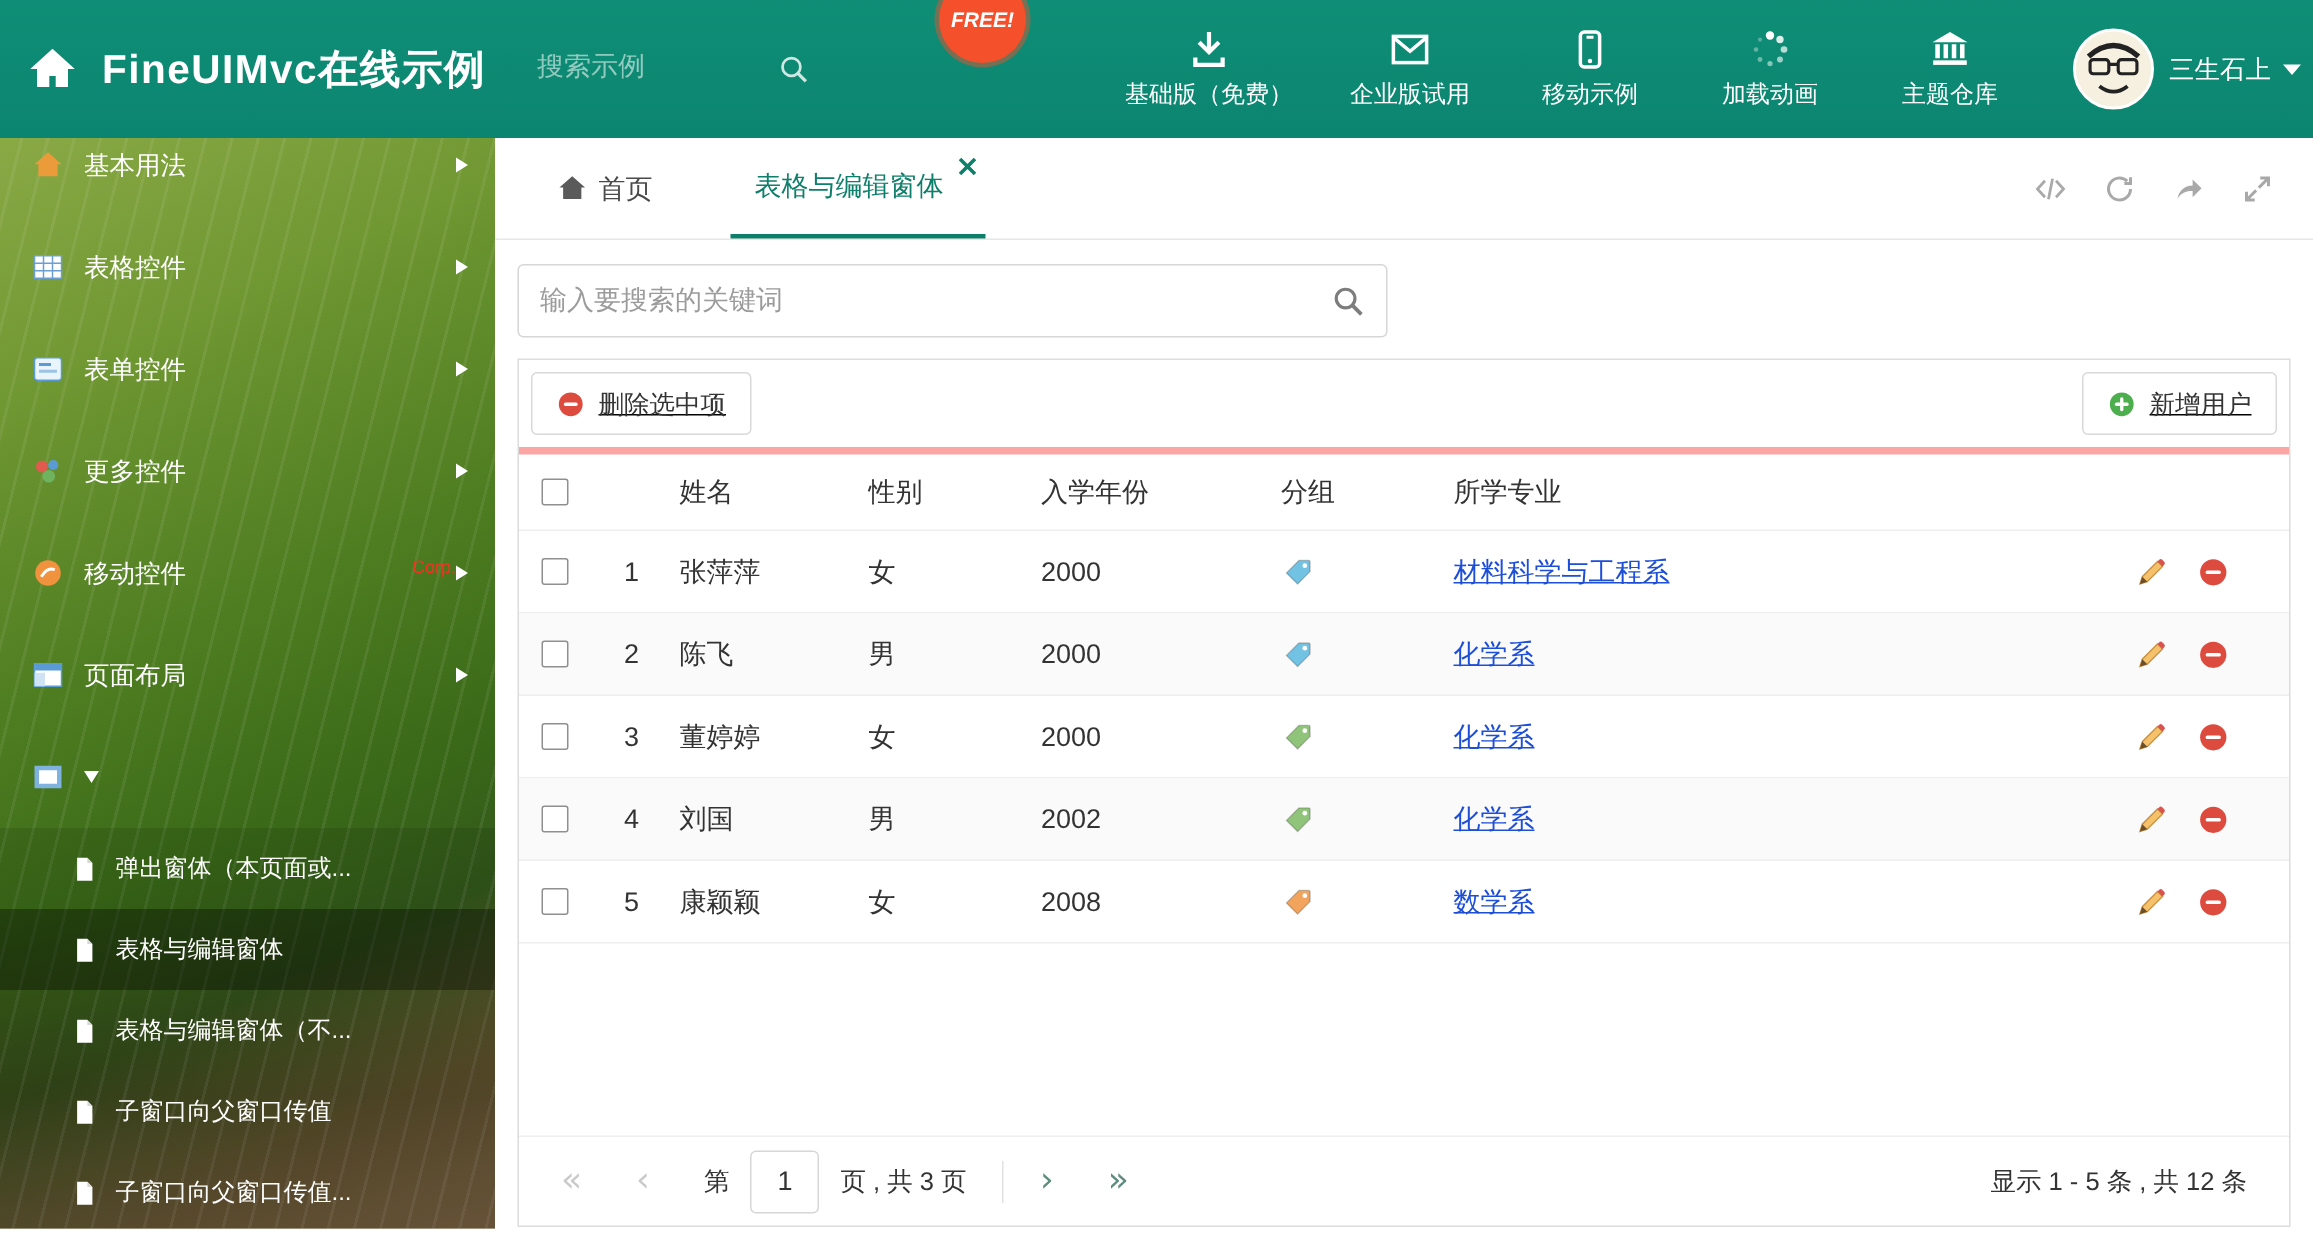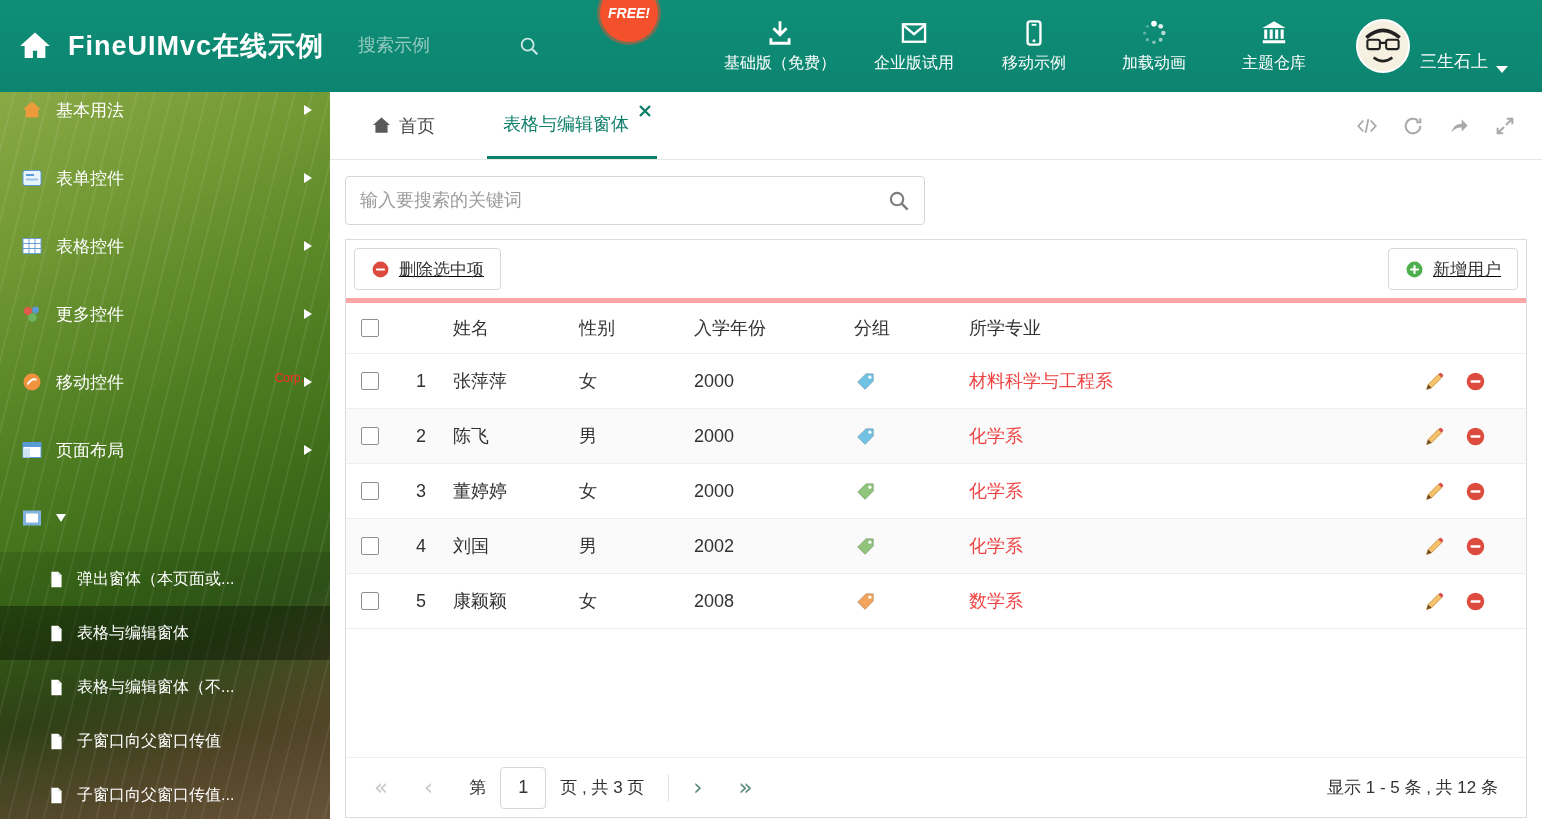--- a/index.html
+++ b/index.html
@@ -10,30 +10,30 @@
   .header { position:absolute; left:0; top:0; width:1542px; height:92px;
     background:linear-gradient(180deg,#0f8e76,#0c8570); display:flex; align-items:center;
     color:#fff; z-index:20; }
   .h-home { width:34px; height:34px; margin-left:18px; cursor:pointer; }
   .h-title { font-size:27px; font-weight:bold; margin-left:16px; letter-spacing:1px; }
   .h-search { display:flex; align-items:center; margin-left:34px; width:210px; }
   .h-search input { background:transparent; border:none; outline:none; color:#fff;
     font-size:18px; width:160px; font-family:Liberation Mono, monospace; }
   .h-search input::placeholder { color:rgba(255,255,255,.55); }
   .h-search .sicon { width:22px; height:22px; color:rgba(255,255,255,.8); cursor:pointer; }
-  .h-right { margin-left:auto; display:flex; align-items:center; position:relative; padding-right:34px; }
+  .h-right { margin-left:auto; display:flex; align-items:center; position:relative; padding-right:8px; }
   .free-badge { position:absolute; left:-106px; top:-35px; width:58px; height:58px;
     border-radius:50%; background:#f4502c; display:flex; align-items:center; justify-content:center;
     font-size:14px; font-weight:bold; font-style:italic; color:#fff;
     box-shadow:0 0 0 3px rgba(244,80,44,.45); }
   .nav-item { display:flex; flex-direction:column; align-items:center; gap:6px;
     margin:0 18px; cursor:pointer; min-width:84px; }
   .nav-item .nicon { width:28px; height:28px; }
   .nav-item .nlabel { font-size:16px; white-space:nowrap; }
-  .h-user { display:flex; align-items:flex-end; margin-left:22px; cursor:pointer; }
+  .h-user { display:flex; align-items:center; margin-left:22px; cursor:pointer; }
   .avatar { width:54px; height:54px; border-radius:50%; overflow:hidden; background:#f4efe2;
     border:2px solid #fff; }
   .h-user .uname { font-size:17px; margin-left:10px; }
   .caret-down { width:0; height:0; border-left:6px solid transparent; border-right:6px solid transparent;
     border-top:7px solid #fff; margin-left:8px; }
 
   
   .sidebar { position:absolute; left:0; top:76px; width:330px; height:743px; overflow:hidden;
     background:
       repeating-linear-gradient(104deg, rgba(255,255,255,.07) 0 2px, rgba(255,255,255,0) 2px 17px),
@@ -94,21 +94,21 @@
     grid-template-columns:48px 54px 126px 115px 160px 115px 1fr 150px;
     align-items:center; border-bottom:1px solid #eeeeee; font-size:18px; color:#333; }
   .thead { height:56px; border-top:5px solid #fca5a5; }
   .trow { height:55px; }
   .trow:nth-child(even) { background:#fafafa; }
   .cell-num { text-align:center; }
   .cell-pad { padding-left:5px; }
   .checkbox { width:18px; height:18px; border:1px solid #8f8f8f; border-radius:2px;
     background:#fff; margin:0 auto; cursor:pointer; }
   .tag-icon { width:21px; height:21px; display:inline-block; margin-left:6px; }
-  .major-link { color:#ef4444; cursor:pointer; }
+  .major-link { color:#1d4ed8; text-decoration:underline; cursor:pointer; }
   .cell-actions { display:flex; justify-content:flex-end; align-items:center; gap:20px; padding-right:40px; }
   .act-icon { width:21px; height:21px; cursor:pointer; }
   .tbody-spacer { flex:1; }
 
   .pager { flex:none; height:60px; border-top:1px solid #eeeeee; display:flex;
     align-items:center; padding:0 28px; font-size:17px; color:#333; }
   .pg-btn { font-size:23px; line-height:1; cursor:pointer; font-family:"DejaVu Sans",sans-serif; }
   .pg-disabled { color:#c9c9c9; }
   .pg-enabled { color:#5f8c7f; }
   .pg-gap { margin-left:36px; }
@@ -229,37 +229,37 @@
           <path d="M10 1.5 1 9.5h2.6v8h12.8v-8H19z" fill="#ec9b3b"></path>
         </svg>
     </span>
     <span class="mlabel">基本用法</span>
     <span class="tri-r"></span>
   </div>
 
   <div class="side-item">
     <span class="micon">
       <svg viewBox="0 0 20 20" width="20" height="20">
+          <rect x="1" y="2.5" width="18" height="15" fill="#fff" stroke="#6b9fd4"></rect>
+          <path d="M1 7.5h18M1 12.5h18M7 2.5v15M13 2.5v15" stroke="#6b9fd4" fill="none"></path>
+        </svg>
+    </span>
+    <span class="mlabel">表格控件</span>
+    <span class="tri-r"></span>
+  </div>
+
+  <div class="side-item">
+    <span class="micon">
+      <svg viewBox="0 0 20 20" width="20" height="20">
           <rect x="1" y="2.5" width="18" height="15" rx="2" fill="#eaf4fb" stroke="#5b9bd5"></rect>
           <rect x="4" y="6" width="8" height="2" fill="#5b9bd5"></rect>
           <rect x="4" y="10.5" width="12" height="2" fill="#9cc3e5"></rect>
         </svg>
     </span>
     <span class="mlabel">表单控件</span>
-    <span class="tri-r"></span>
-  </div>
-
-  <div class="side-item">
-    <span class="micon">
-      <svg viewBox="0 0 20 20" width="20" height="20">
-          <rect x="1" y="2.5" width="18" height="15" fill="#fff" stroke="#6b9fd4"></rect>
-          <path d="M1 7.5h18M1 12.5h18M7 2.5v15M13 2.5v15" stroke="#6b9fd4" fill="none"></path>
-        </svg>
-    </span>
-    <span class="mlabel">表格控件</span>
     <span class="tri-r"></span>
   </div>
 
   <div class="side-item">
     <span class="micon">
       <svg viewBox="0 0 20 20" width="20" height="20">
           <circle cx="6" cy="7" r="4" fill="#e05a4e"></circle>
           <circle cx="13.5" cy="6" r="3.4" fill="#5b9bd5"></circle>
           <circle cx="10.5" cy="13.5" r="4.2" fill="#6fb35f"></circle>
         </svg>

